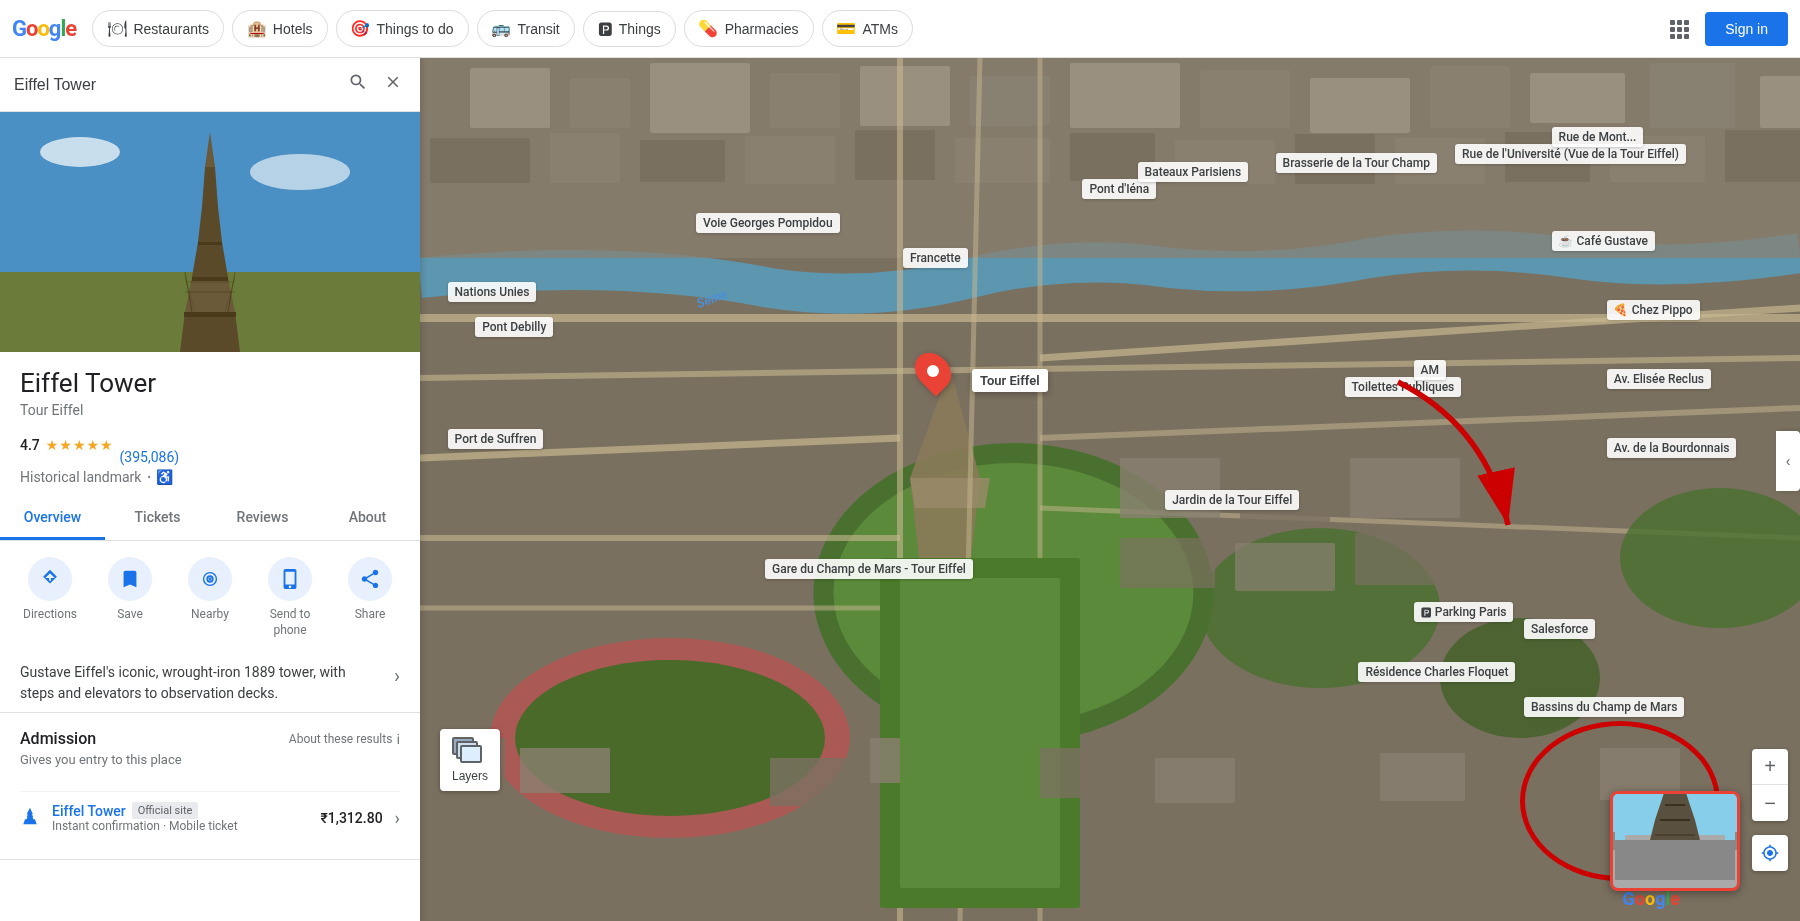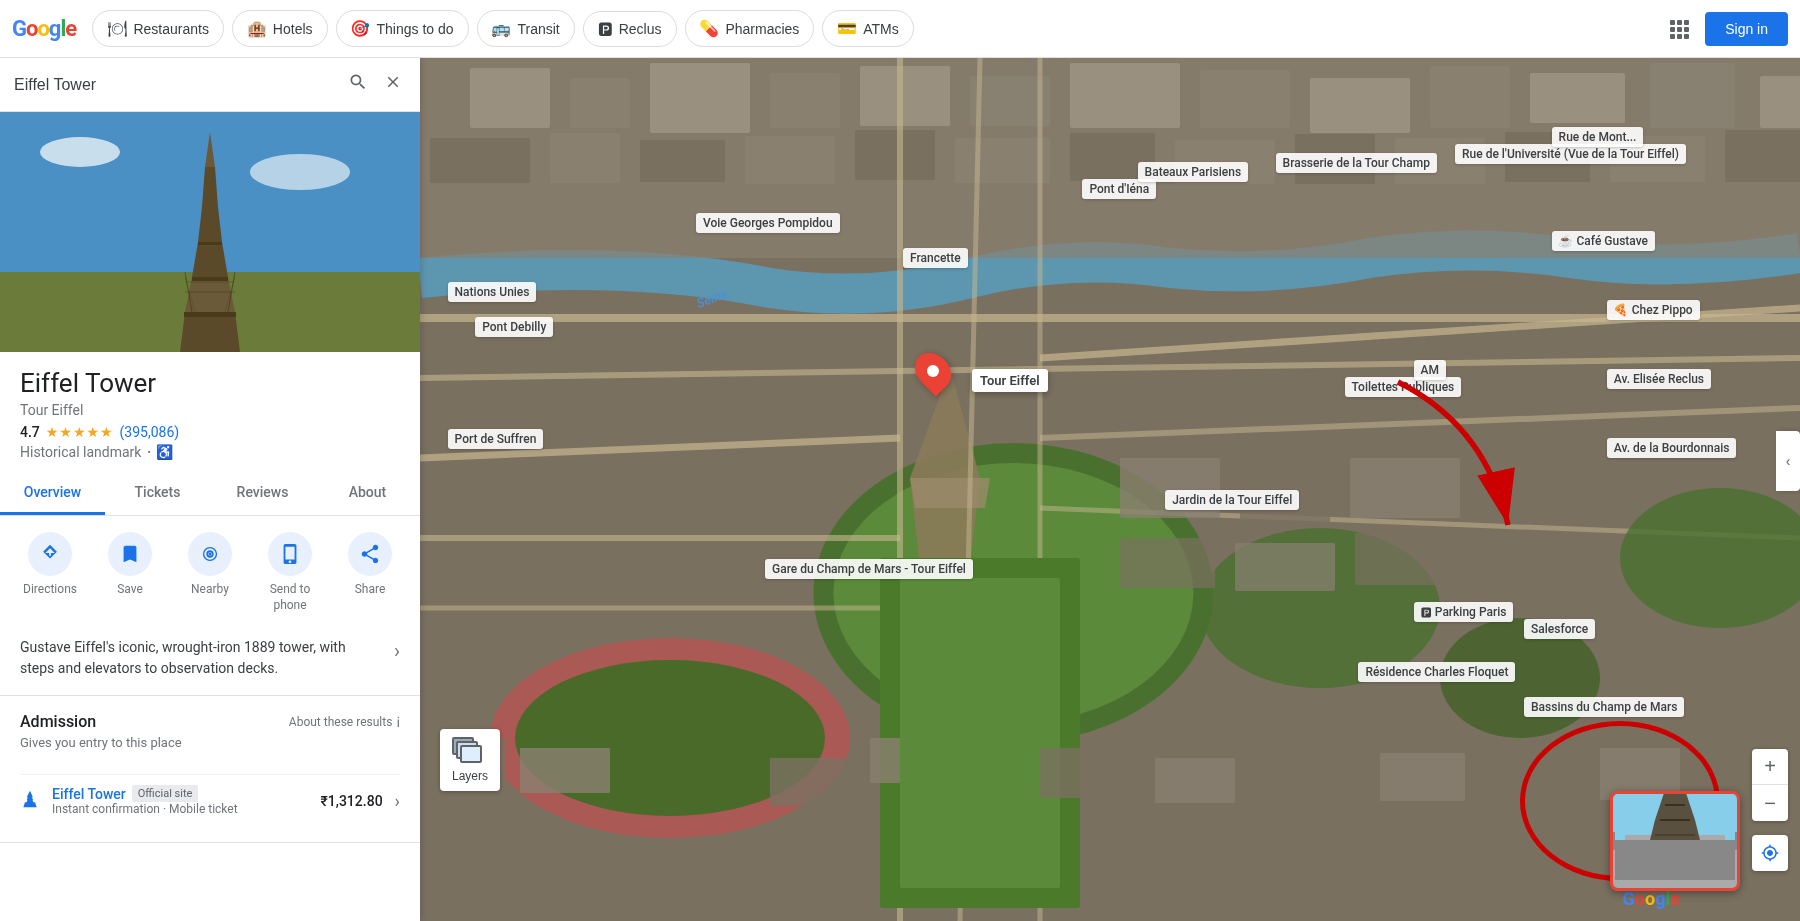--- a/index.html
+++ b/index.html
@@ -150,20 +150,21 @@
       font-weight: 500;
     }
     .stars {
       color: #f5a623;
       font-size: 14px;
       letter-spacing: 1px;
     }
     #review-count {
       font-size: 14px;
       color: #70757a;
+      margin-top: 25px;
     }
     #category-row {
       display: flex;
       align-items: center;
       gap: 6px;
       font-size: 14px;
       color: #70757a;
       margin-bottom: 12px;
     }
     .dot-separator { font-size: 10px; }
@@ -219,21 +220,21 @@
       font-size: 12px;
       color: #70757a;
       text-align: center;
       line-height: 1.3;
     }
 
     
     #description-section {
       display: flex;
       align-items: flex-start;
-      padding: 8px 20px 16px;
+      padding: 8px 20px 8px;
       gap: 12px;
       border-bottom: 1px solid #e0e0e0;
       cursor: pointer;
     }
     #description-text {
       flex: 1;
       font-size: 14px;
       color: #3c4043;
       line-height: 1.5;
     }
@@ -562,21 +563,21 @@
   <button class="top-filter-btn">
     <span class="btn-icon">🎯</span>
     <span>Things to do</span>
   </button>
   <button class="top-filter-btn">
     <span class="btn-icon">🚌</span>
     <span>Transit</span>
   </button>
   <button class="top-filter-btn">
     <span class="btn-icon">🅿</span>
-    <span>Reclus</span>
+    <span>Things</span>
   </button>
   <button class="top-filter-btn">
     <span class="btn-icon">💊</span>
     <span>Pharmacies</span>
   </button>
   <button class="top-filter-btn">
     <span class="btn-icon">💳</span>
     <span>ATMs</span>
   </button>
 

